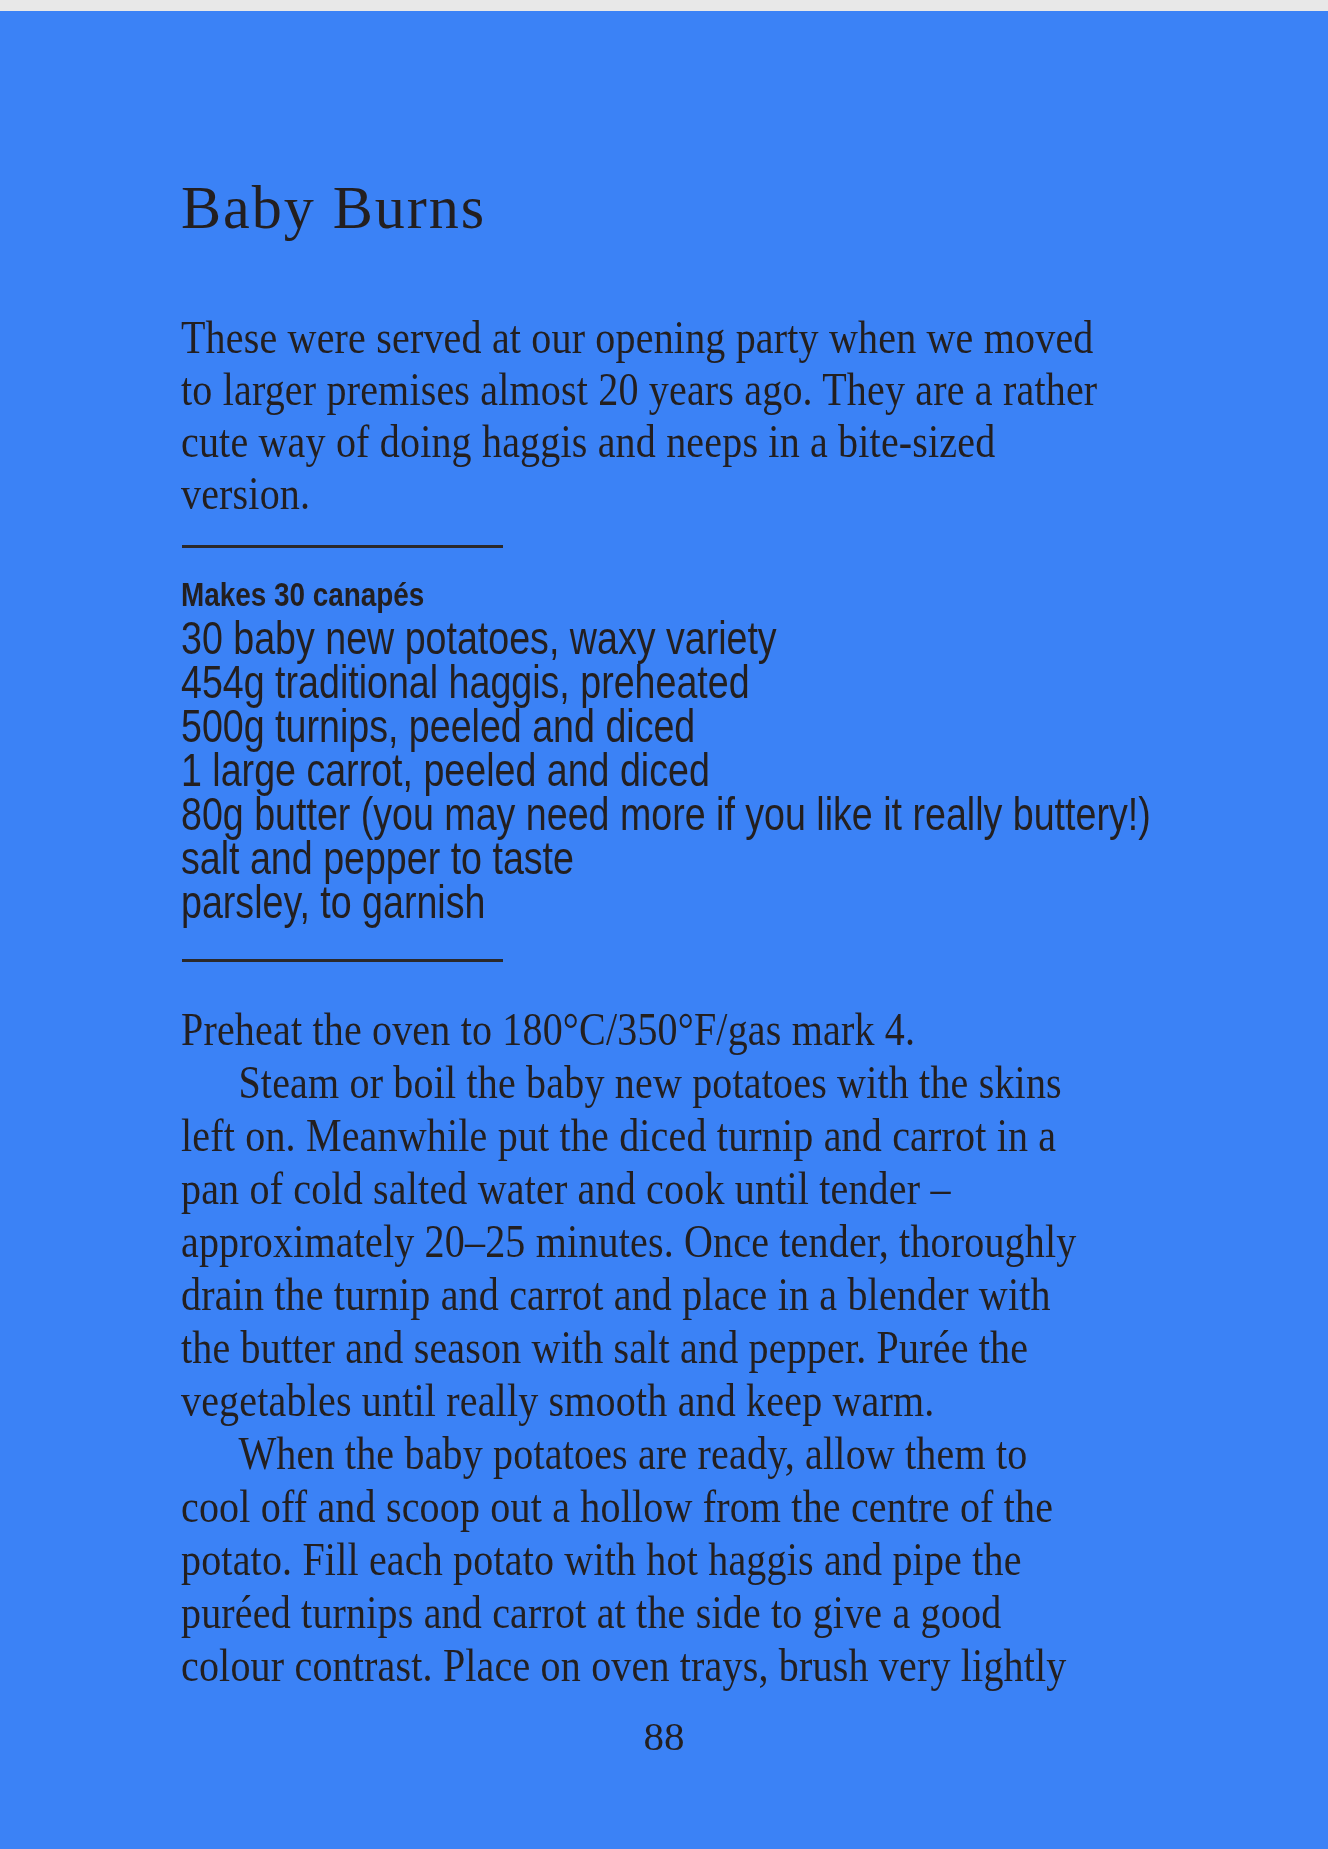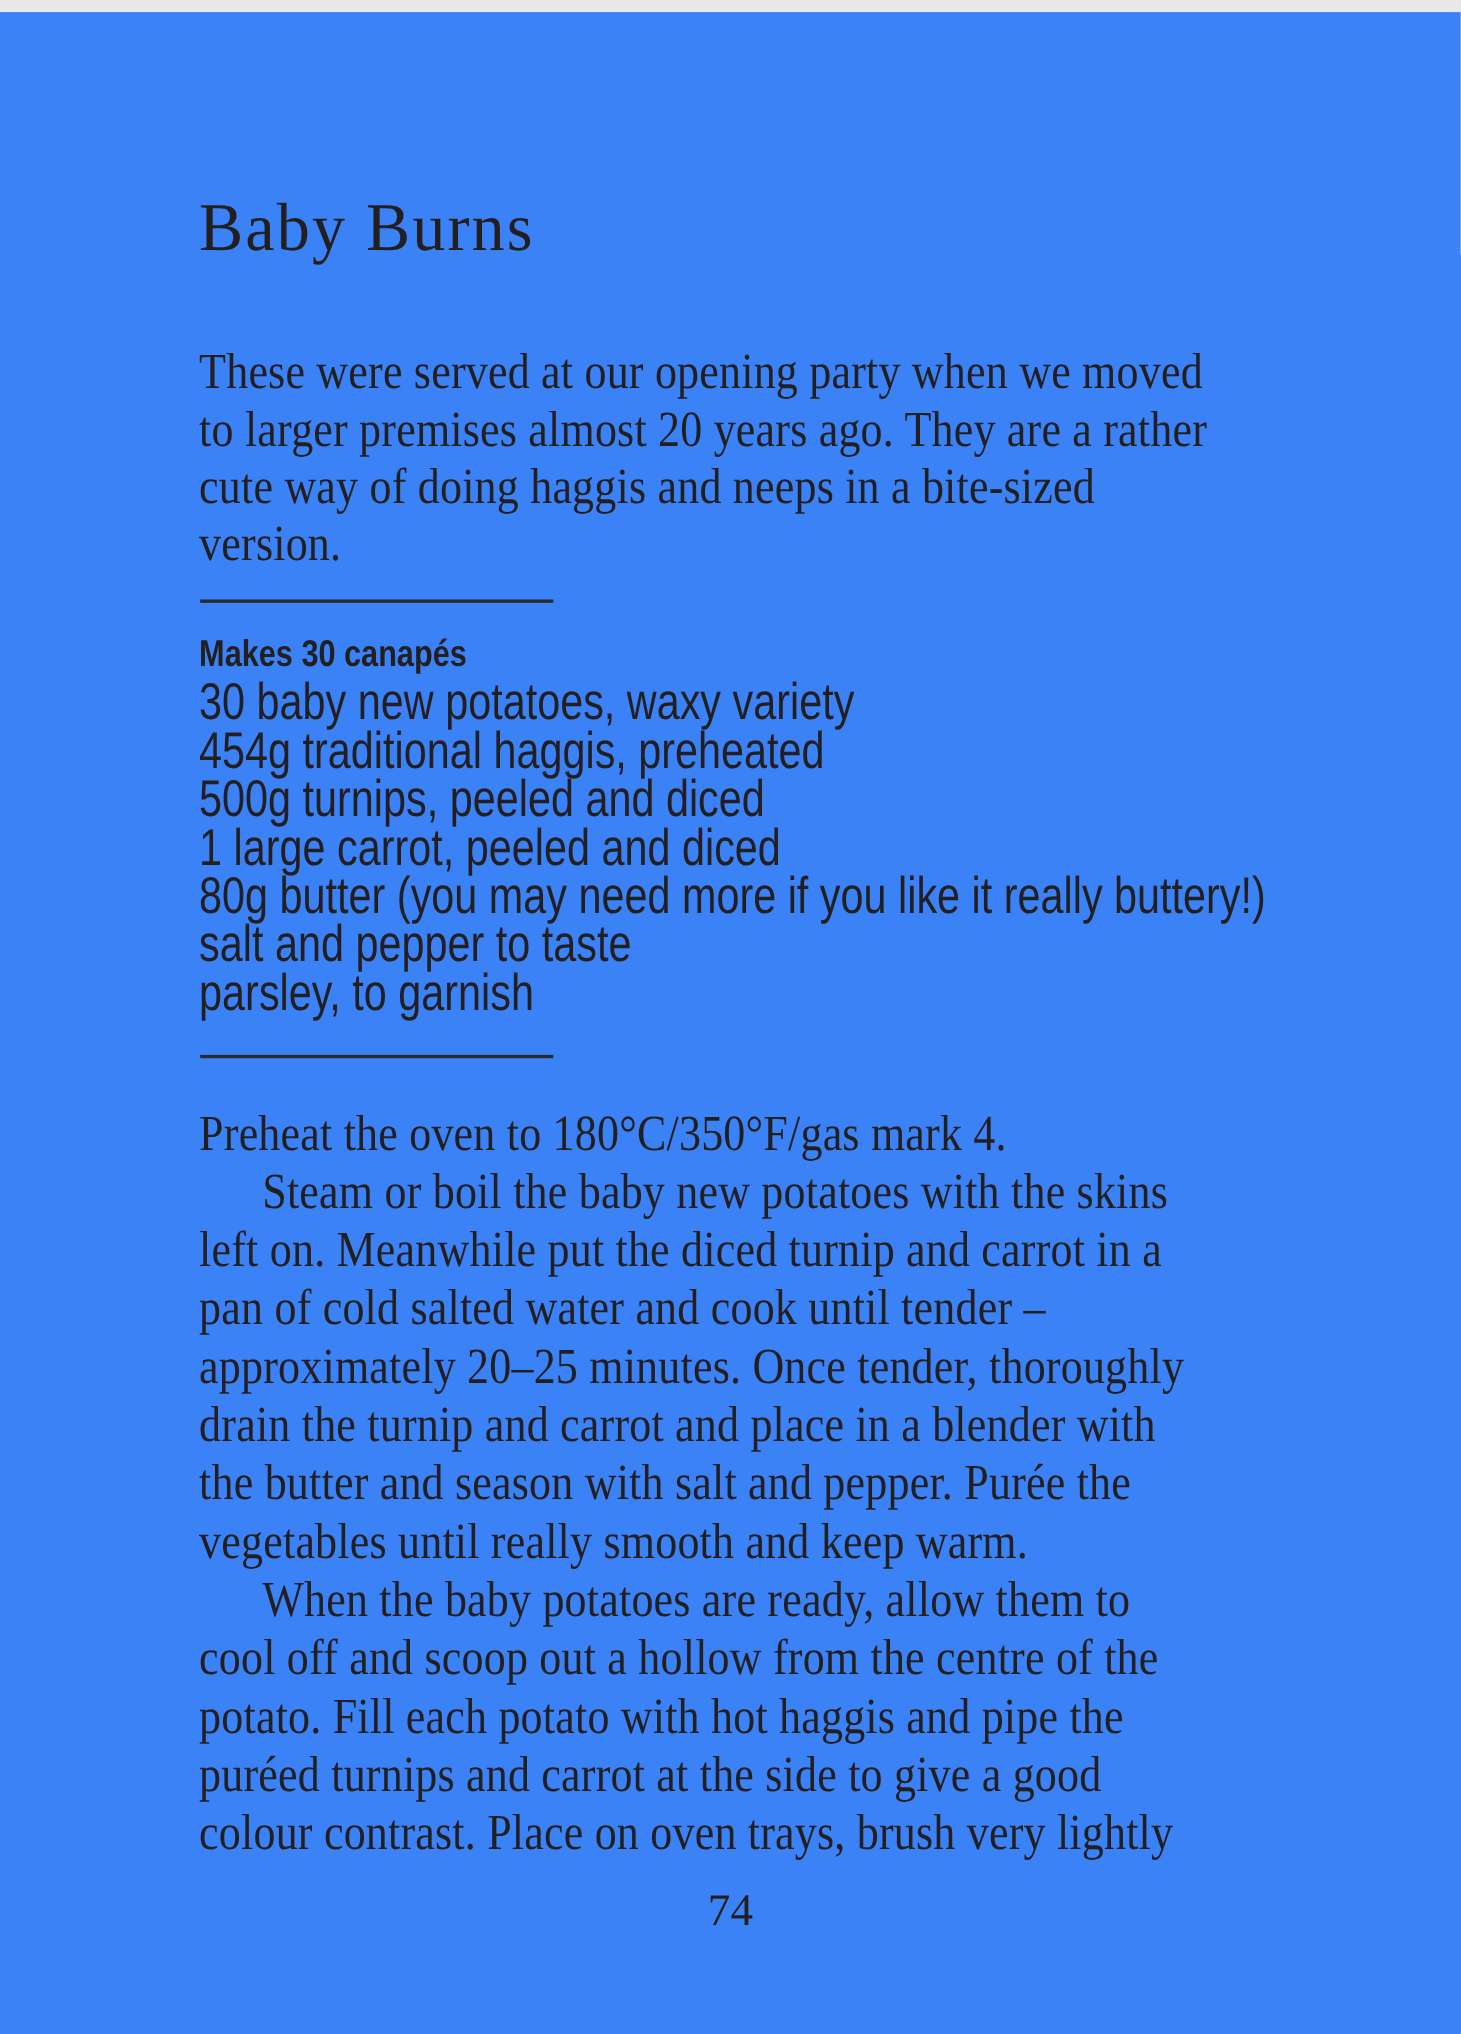--- a/index.html
+++ b/index.html
@@ -138,15 +138,15 @@
 drain the turnip and carrot and place in a blender with
 the butter and season with salt and pepper. Purée the
 vegetables until really smooth and keep warm.</p>
     <p class="indent">When the baby potatoes are ready, allow them to
 cool off and scoop out a hollow from the centre of the
 potato. Fill each potato with hot haggis and pipe the
 puréed turnips and carrot at the side to give a good
 colour contrast. Place on oven trays, brush very lightly</p>
   </div>
 
-  <div class="page-number">74</div>
+  <div class="page-number">88</div>
 
 </div>
 
 </body></html>

